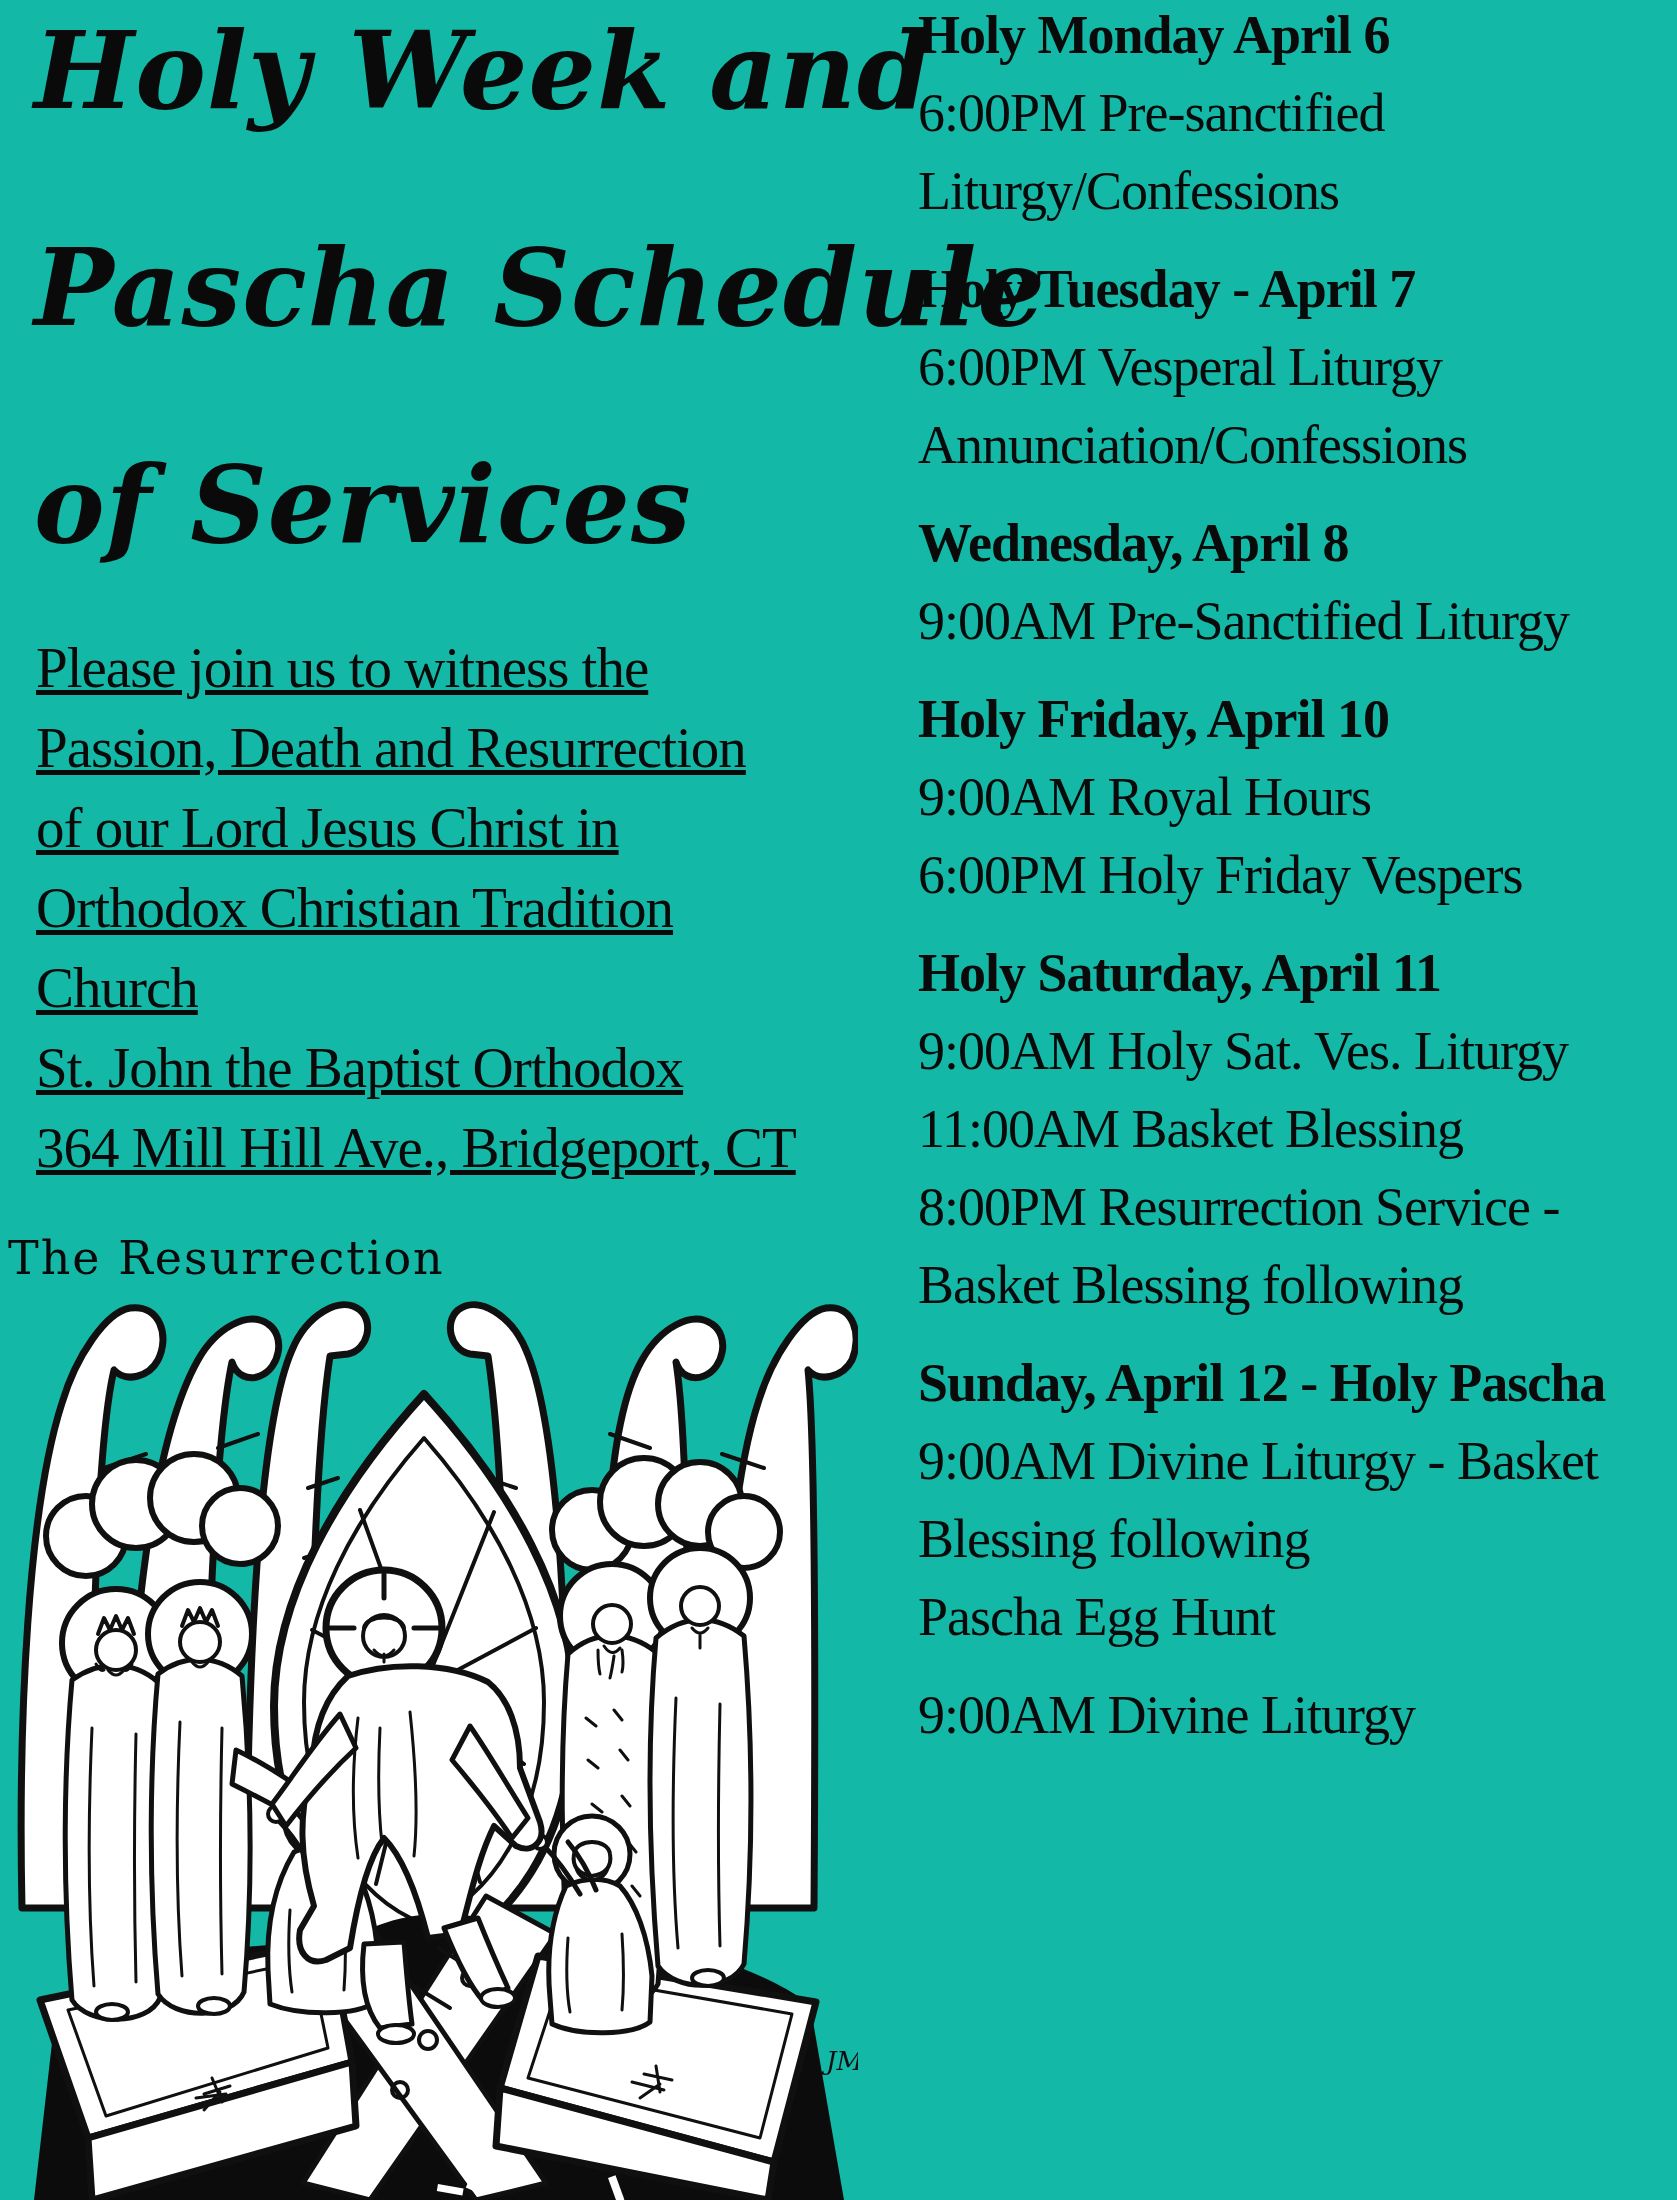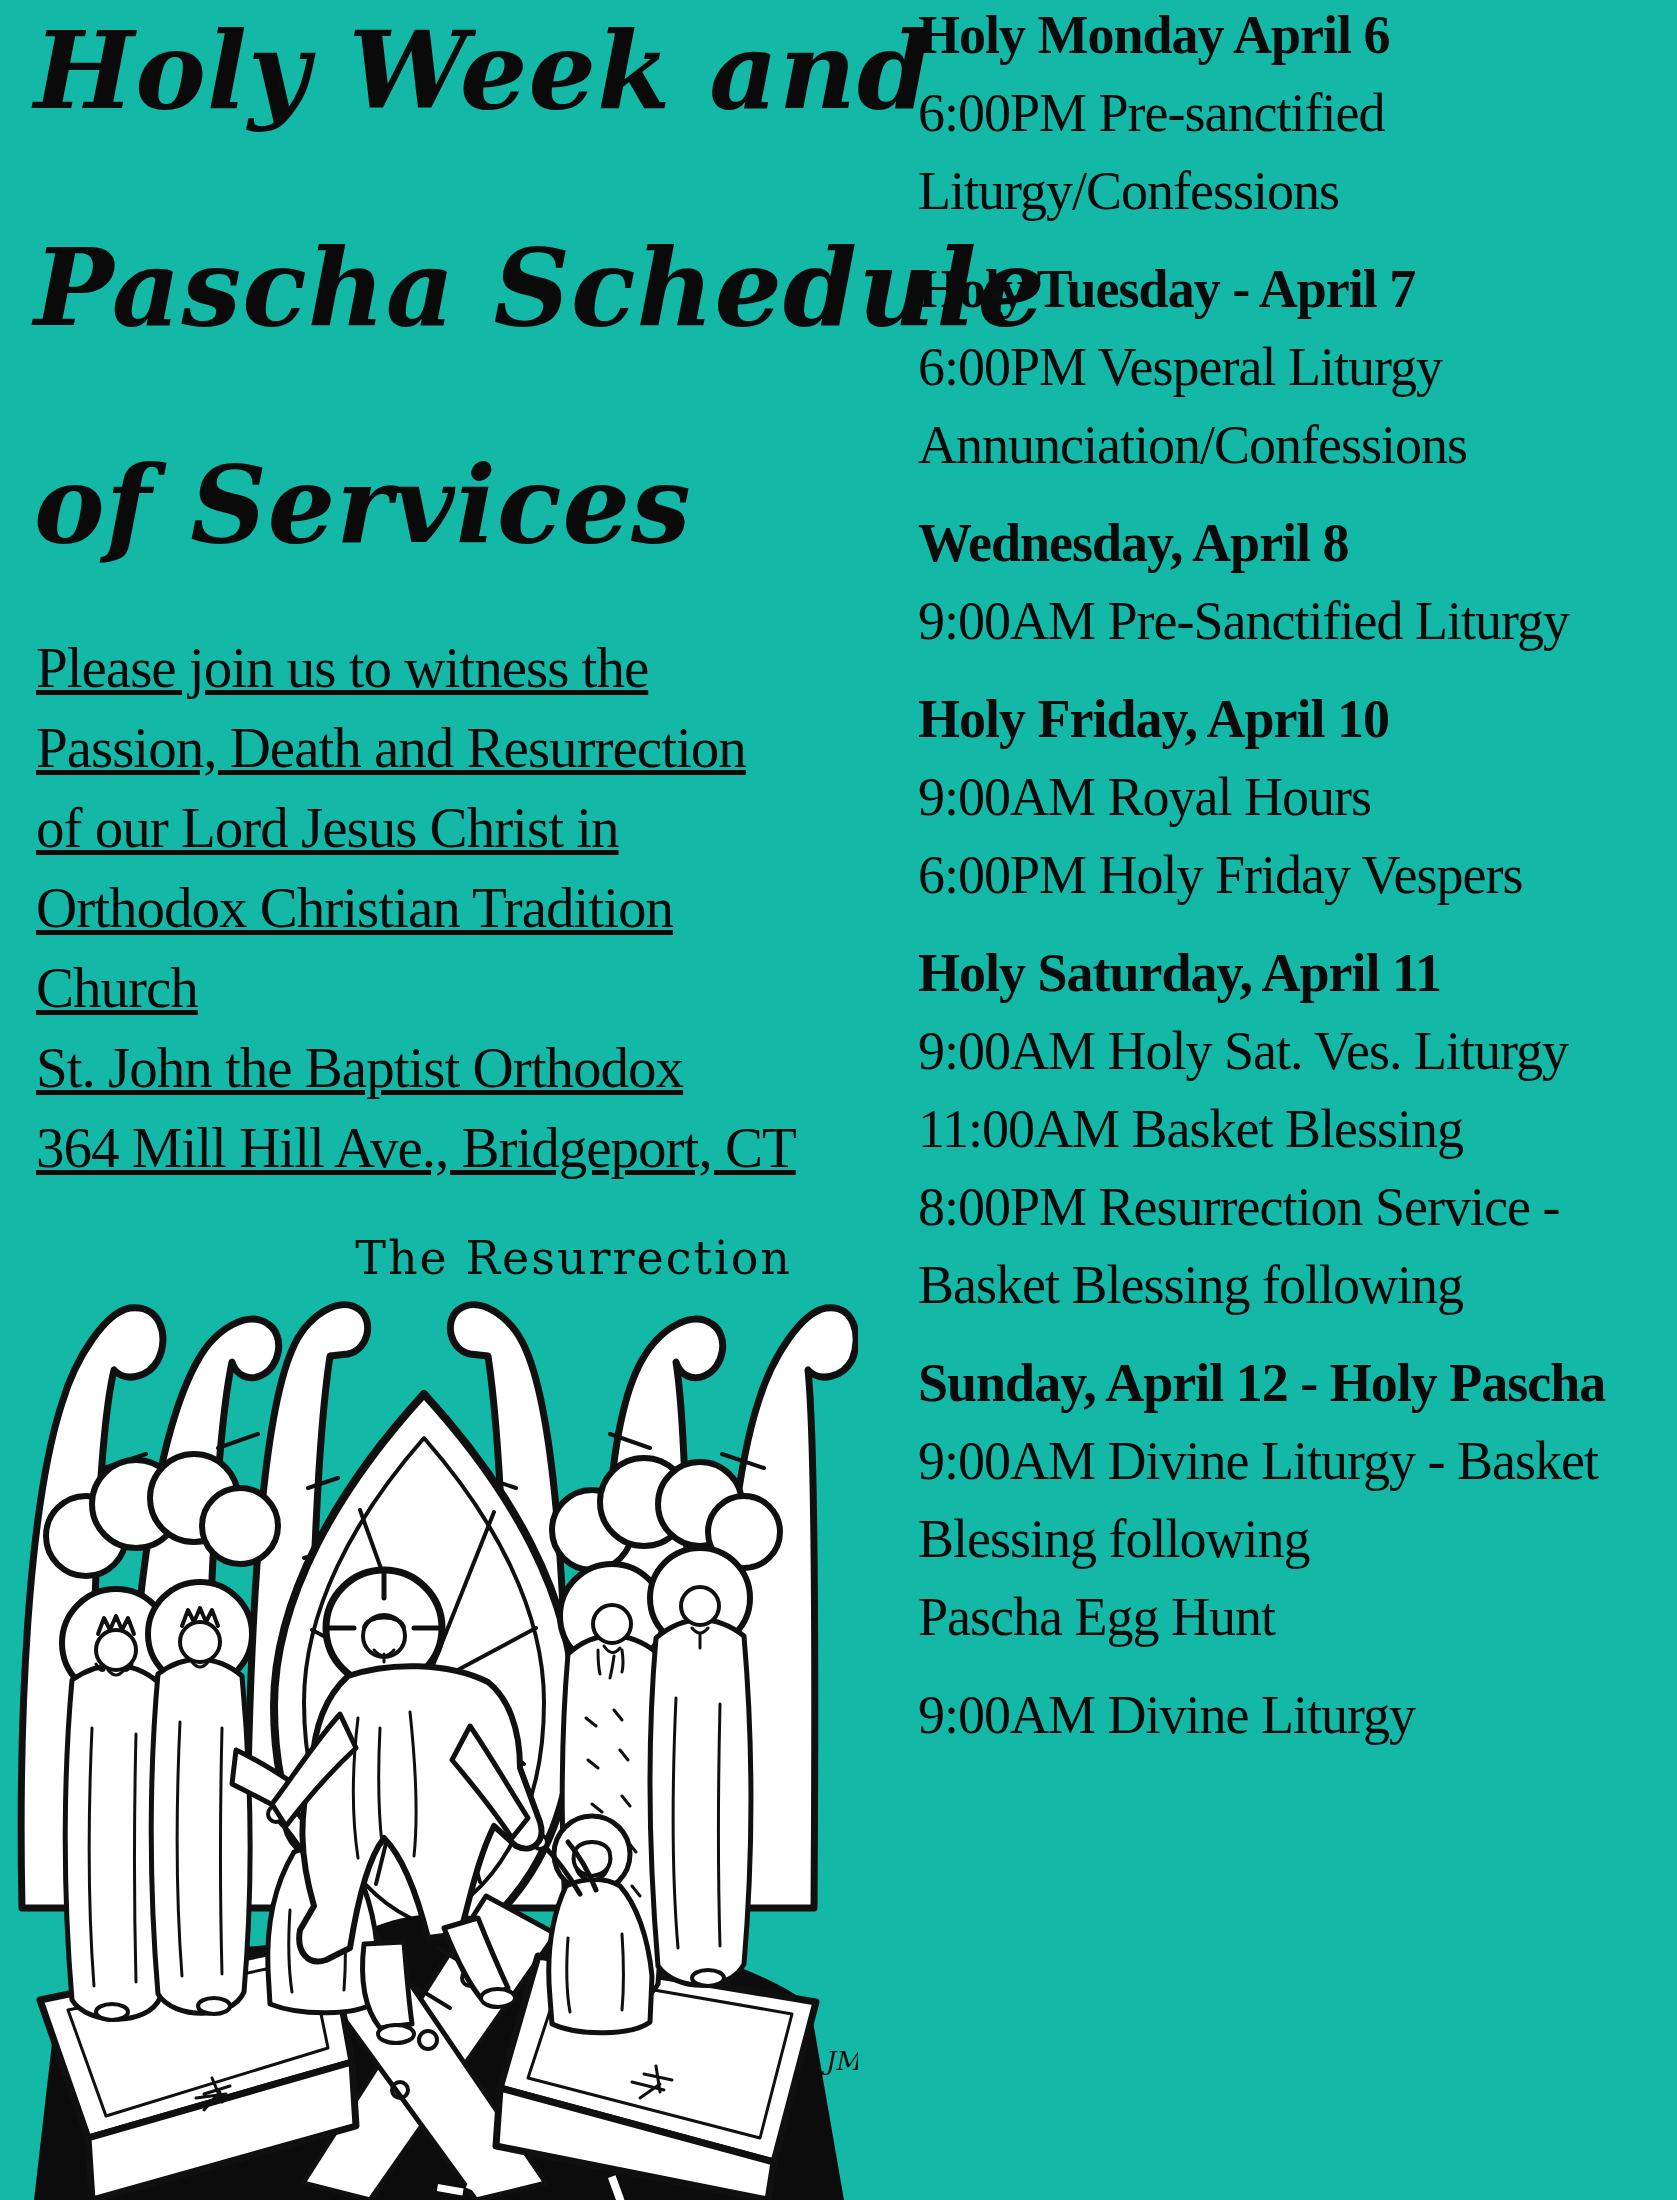--- a/index.html
+++ b/index.html
@@ -12,22 +12,22 @@
     position:absolute;left:34px;top:-38px;
     font:italic 700 106px/217px "DejaVu Serif",serif;
     letter-spacing:1px;white-space:nowrap;
   }
   .intro{
     position:absolute;left:36px;top:628px;
     font:400 57px/80px "Liberation Serif",serif;
     letter-spacing:-1px;white-space:nowrap;text-decoration:underline;
   }
   .caption{
-    position:absolute;left:20px;top:1232px;width:772px;
-    text-align:right;
+    position:absolute;left:8px;top:1232px;width:772px;
+    text-align:left;
     font:400 46px/1.15 "DejaVu Serif",serif;
     letter-spacing:2px;
   }
   .art{position:absolute;left:8px;top:1298px;width:850px;height:902px;}
   
   .sched{
     position:absolute;left:918px;top:-4px;width:752px;
     font:400 54px/78px "Liberation Serif",serif;
     letter-spacing:-1px;white-space:nowrap;
   }

